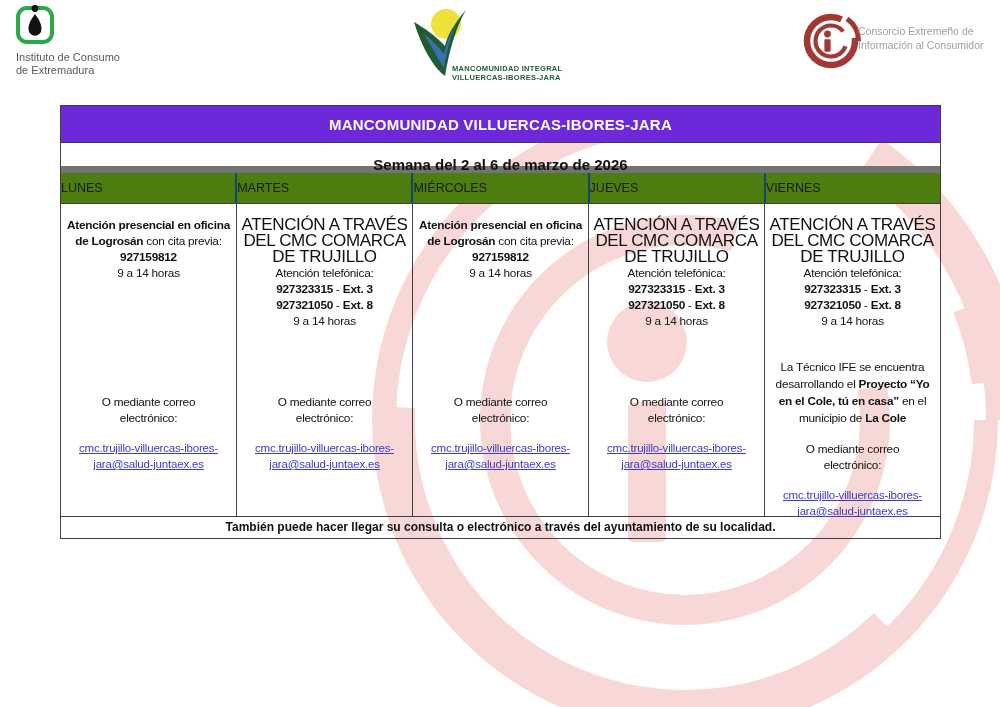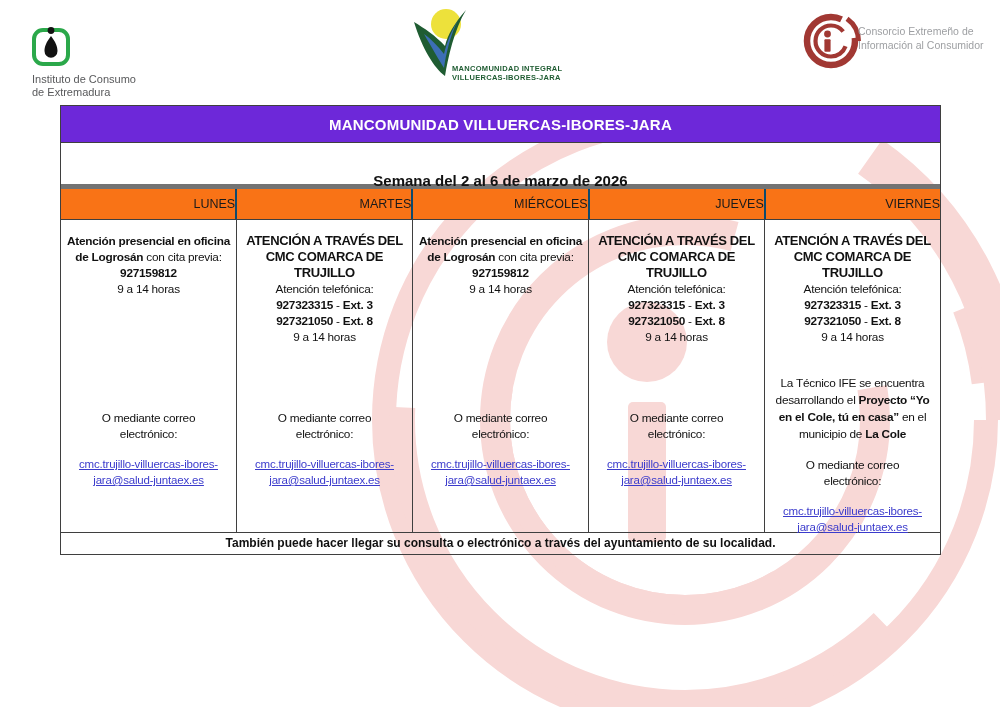--- a/index.html
+++ b/index.html
@@ -13,21 +13,21 @@
   }
 
   
   .watermark {
     position:absolute; left:345px; top:80px; width:680px; height:680px;
     z-index:0; pointer-events:none;
   }
 
   
   .hdr { position:absolute; top:0; left:0; width:1000px; height:100px; z-index:2; }
-  .logo-instituto { position:absolute; left:16px; top:26px; width:150px;margin-left:16px; }
+  .logo-instituto { position:absolute; left:16px; top:4px; width:150px; }
   .logo-instituto .txt { margin-top:3px; font-size:11px; line-height:13px; color:#58595b; }
   .logo-manco { position:absolute; left:408px; top:6px; width:190px; height:88px; }
   .logo-manco .txt {
     position:absolute; left:44px; top:58px; width:150px;
     font-size:7.5px; line-height:9px; font-weight:bold; color:#1f5c32; letter-spacing:0.3px;
   }
   .logo-consorcio { position:absolute; left:800px; top:10px; width:200px; }
   .logo-consorcio .circ { position:absolute; left:0; top:0; }
   .logo-consorcio .txt {
     position:absolute; left:58px; top:14px; width:150px;
@@ -39,38 +39,38 @@
     position:absolute; left:60px; top:105px; width:881px; z-index:2;
     border:1px solid #3f3f3f;
   }
   .t-title {
     height:37px; line-height:37px; background:#6d28d9; color:#ffffff;
     font-weight:bold; font-size:15px; text-align:center;
     border-bottom:1px solid #3f3f3f; letter-spacing:0.2px;
   }
   .t-sub {
     height:30px; line-height:43px; font-weight:bold; font-size:15px;
-    text-align:center; border-bottom:5px solid #737373; background:transparent;margin-top:16px;
+    text-align:center; border-bottom:7px solid #737373; background:transparent;
   }
   .t-days { display:flex; height:31px; border-bottom:1px solid #3f3f3f; }
   .t-days .day {
-    flex:1; background:#f97316; text-align:right; line-height:30px;
+    flex:1; background:#4d7c0f; text-align:left; line-height:30px;
     font-size:12.5px; color:#1a1a1a;
   }
   .t-days .day + .day { border-left:2px solid #0c4a6e; }
 
   .t-body { display:flex; height:313px; border-bottom:1px solid #3f3f3f; }
   .col {
     flex:1; display:flex; flex-direction:column; text-align:center;
     padding:13px 3px 0; font-size:11.8px; line-height:16px; letter-spacing:-0.25px;
     background:transparent;
   }
   .col + .col { border-left:1px solid #3f3f3f; }
   .b { font-weight:bold; }
-  .cmc-title { font-weight:bold; font-size:13px; letter-spacing:-0.35px; }
+  .cmc-title { font-weight:normal; font-size:17px; letter-spacing:-0.35px; }
   .vi-note { margin-top:30px; line-height:17px; }
   .email { margin-top:auto; margin-bottom:44px; }
   .email-label { max-width:150px; margin:14px auto; }
   .email a { color:#3b3bcc; }
   .email a span { display:block; text-decoration:underline; white-space:nowrap;
                   font-size:11.5px; letter-spacing:-0.2px; }
 
   .t-note {
     height:21px; line-height:20px; text-align:center; font-weight:bold;
     font-size:12px; background:transparent;

